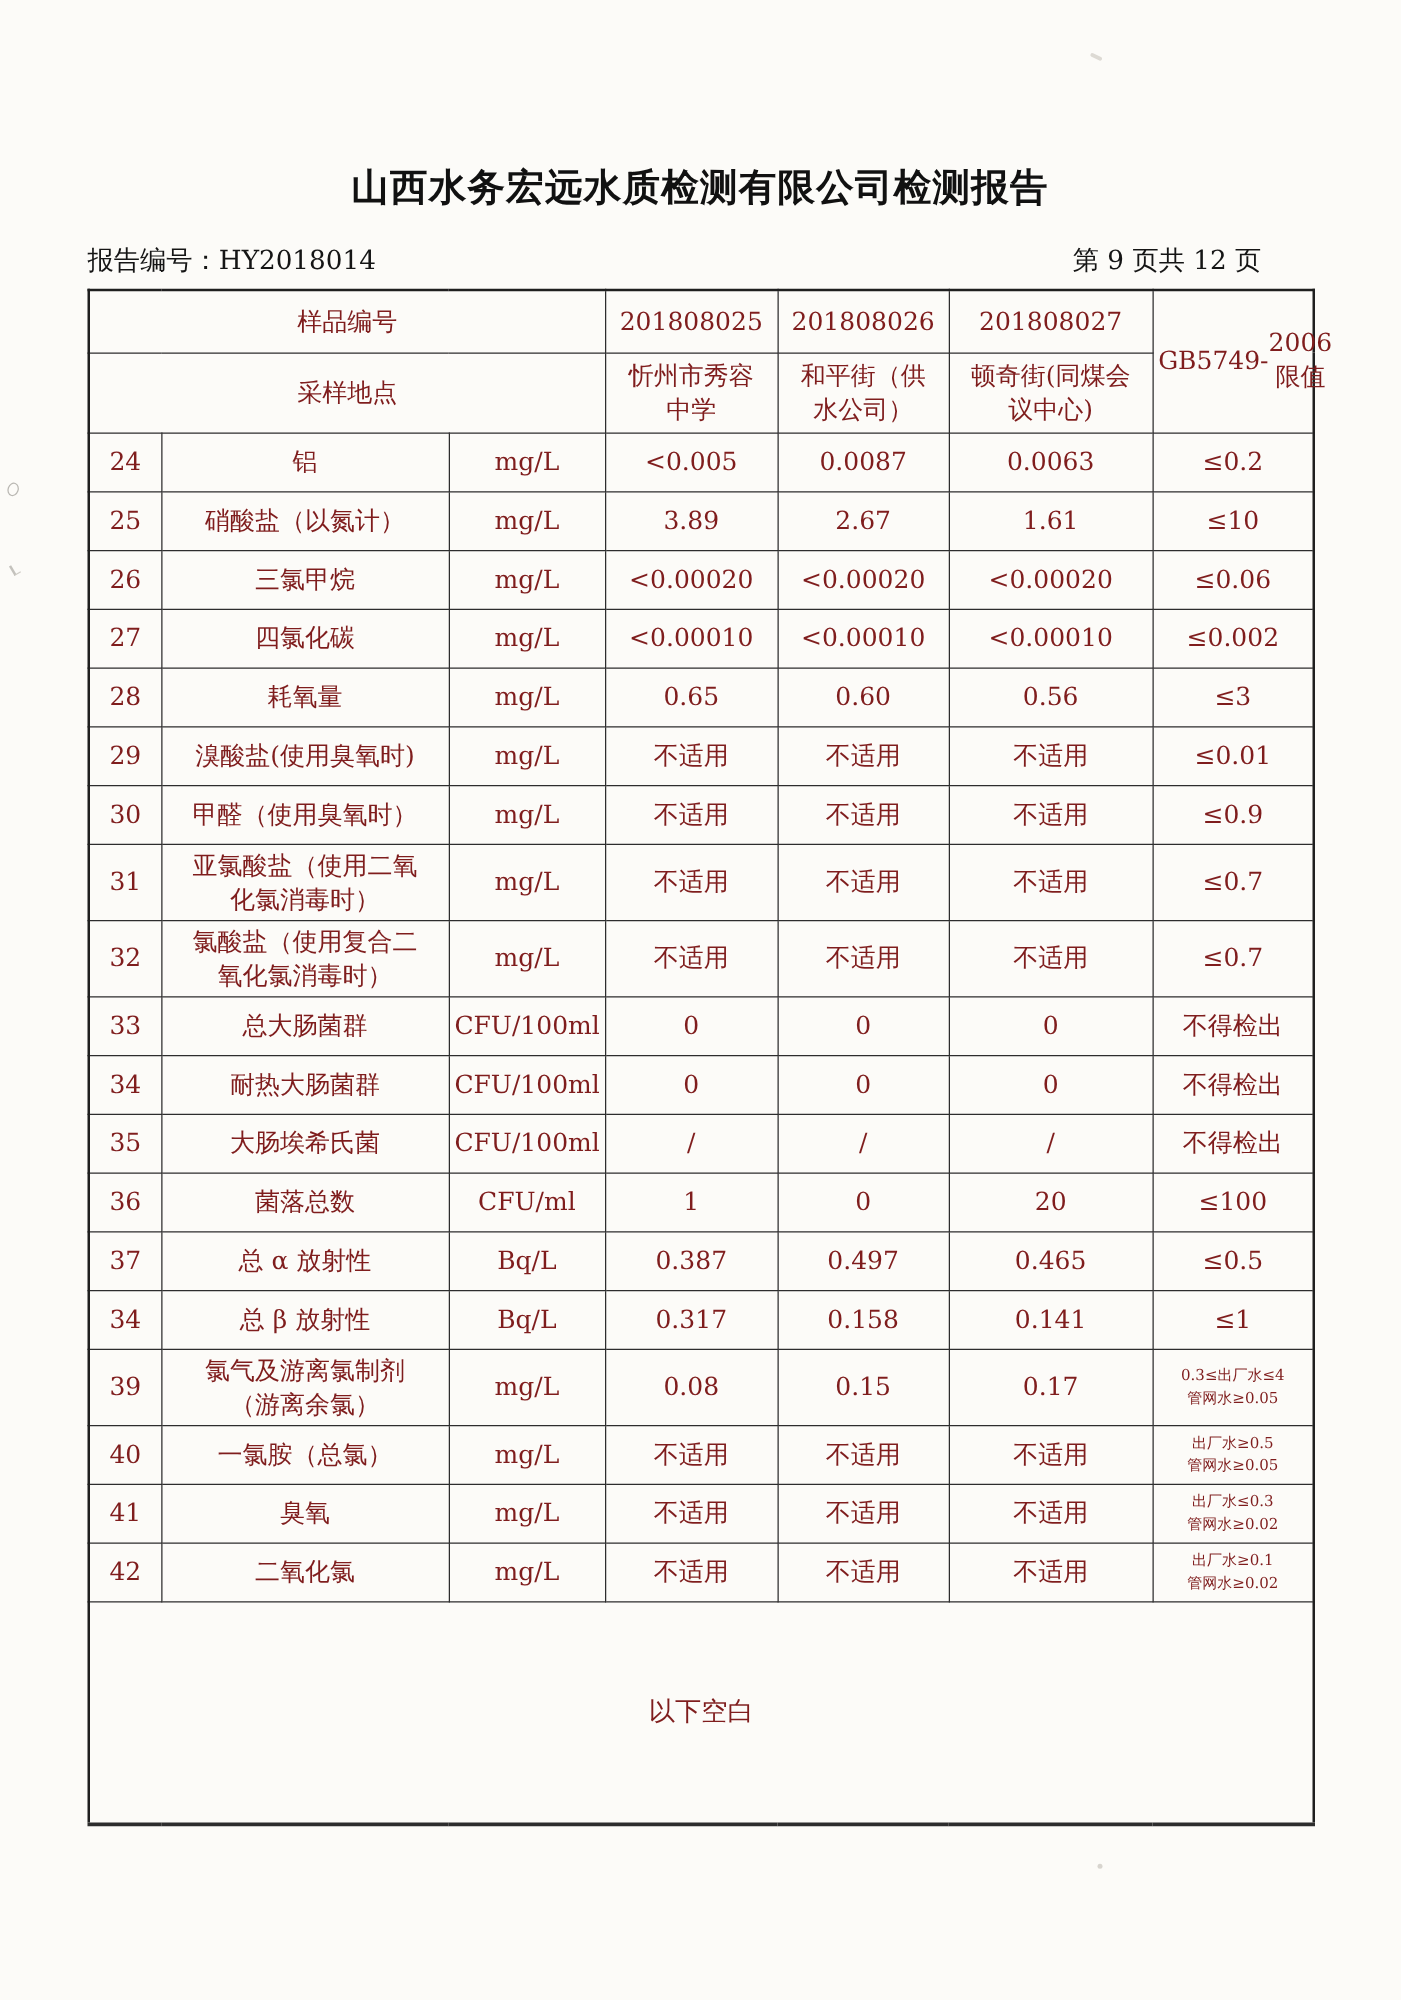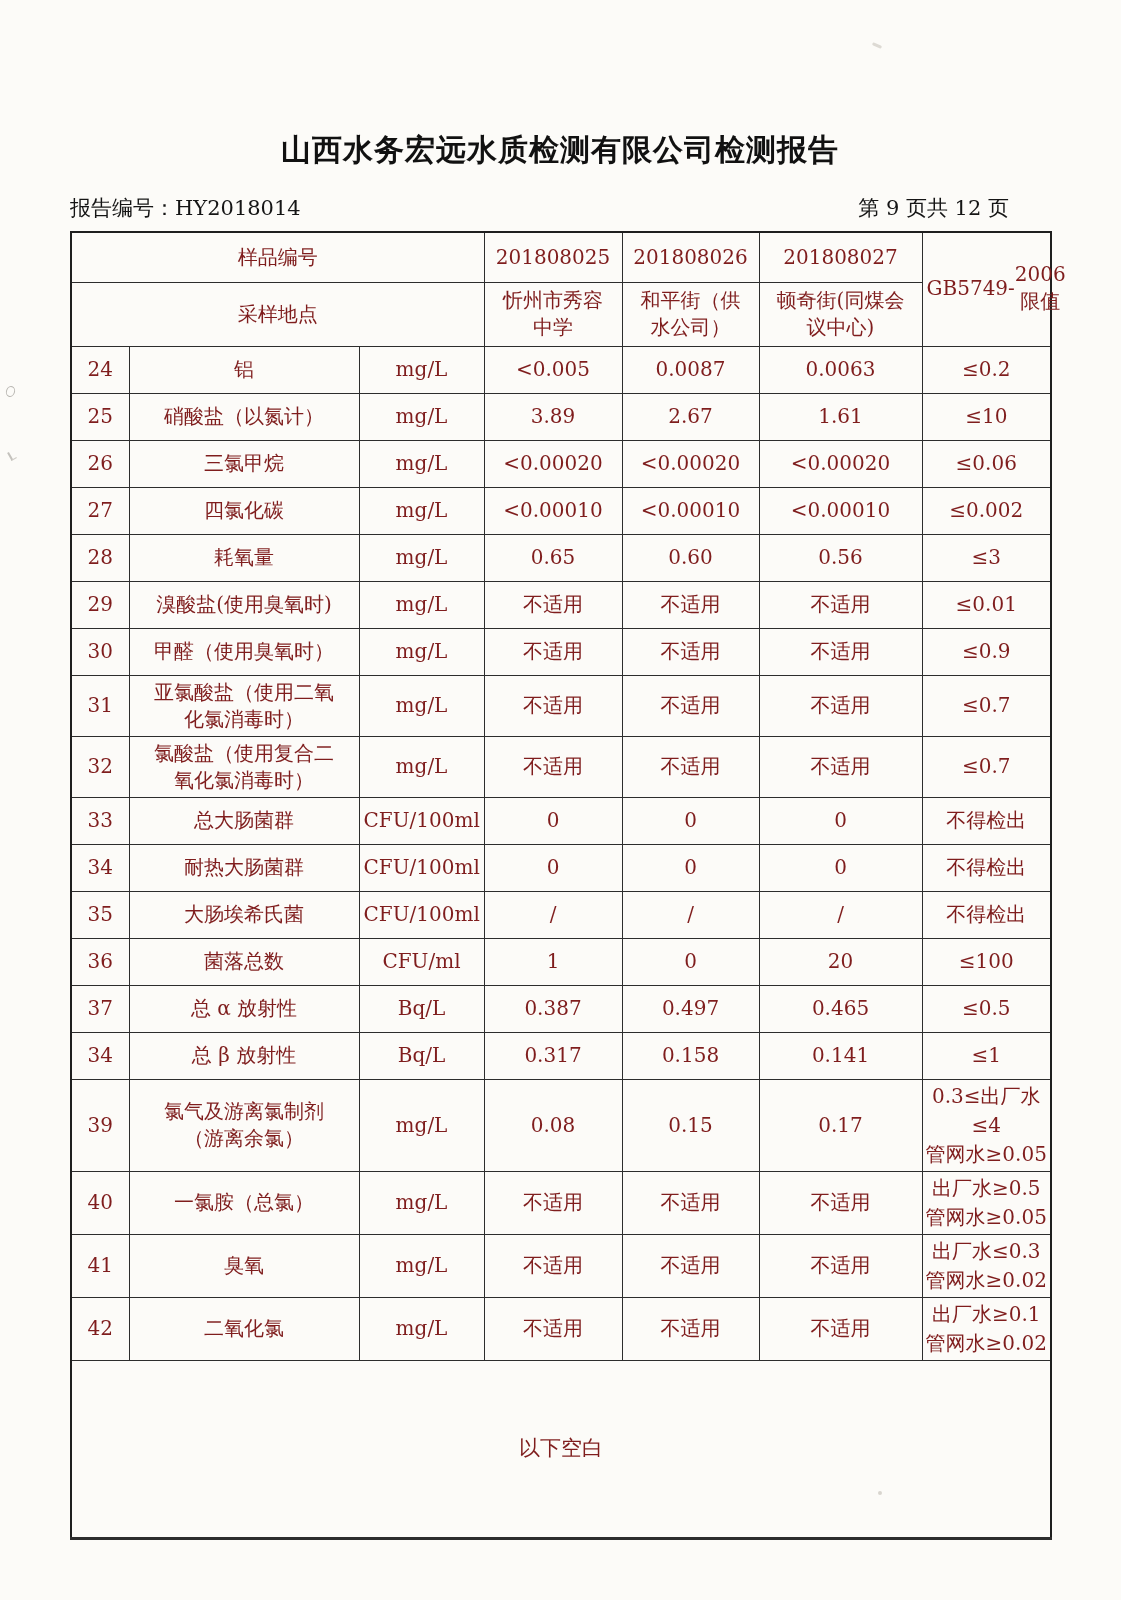--- a/index.html
+++ b/index.html
@@ -63,21 +63,21 @@
 
   thead tr.hr1 { height: 50px; }
   thead tr.hr2 { height: 64px; }
   tbody tr { height: 47px; }
   tfoot tr.blank-row { height: 178px; }
 
   .c-name { text-align: left; padding-left: 12px; white-space: pre-line; }
   .c-no { }
   .c-unit, .c-val { }
   .loc { white-space: pre-line; line-height: 1.55; }
-  .c-limit.two-line { font-size: 20px; white-space: pre-line; line-height: 1.45; padding: 2px 1px; }
+  .c-limit.two-line { font-size: 12px; white-space: pre-line; line-height: 1.45; padding: 2px 1px; }
 
   .limit-h-wrap {
     display: flex;
     flex-direction: row;
     justify-content: space-between;
     height: 96px;
     padding: 6px 0 8px 0;
     align-items: center;
   }
 

